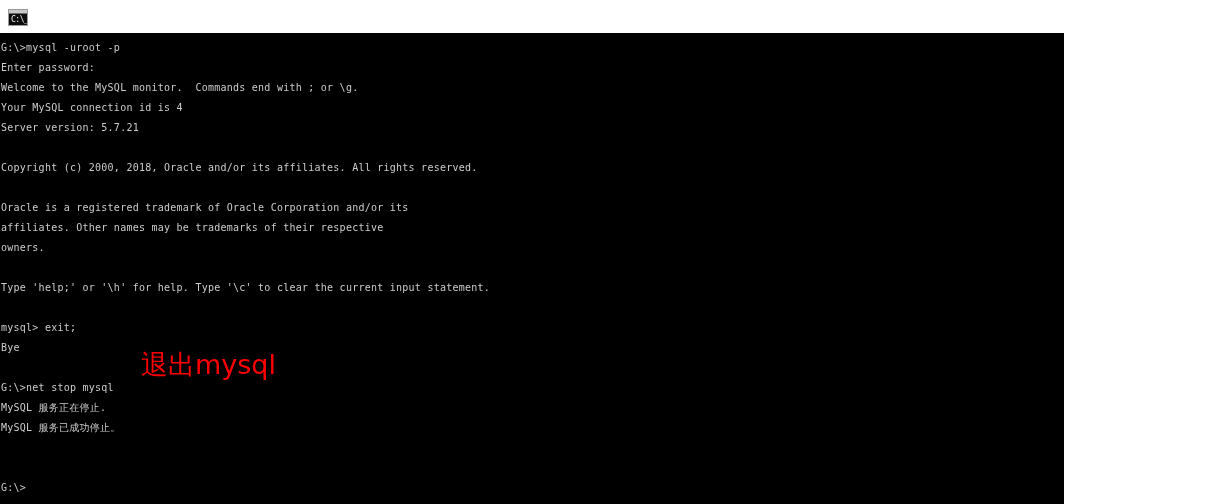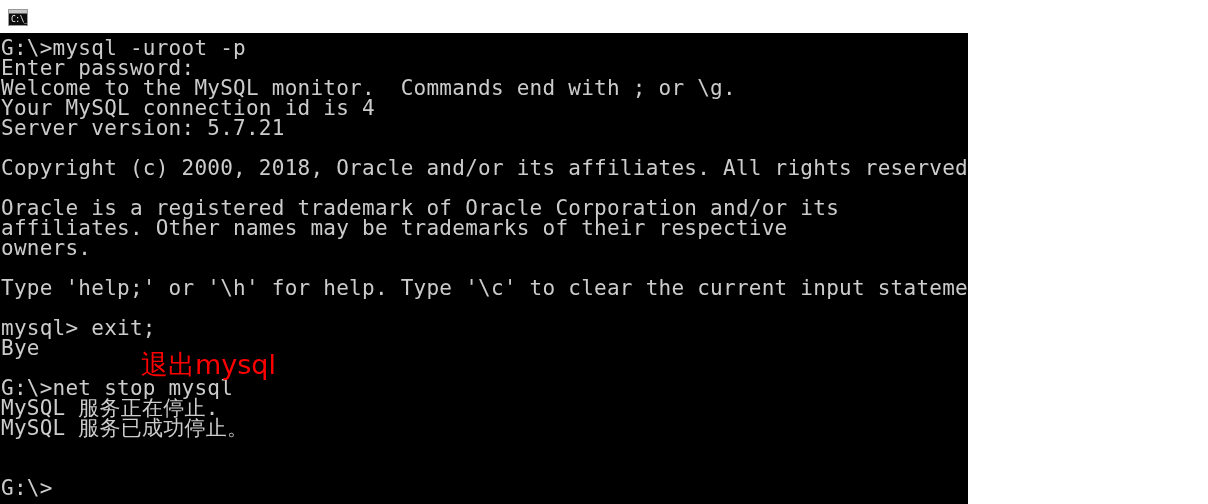--- a/index.html
+++ b/index.html
@@ -9,21 +9,21 @@
   }
   body {
     width: 1208px;
     height: 504px;
     overflow: hidden;
     font-family: "Liberation Sans", sans-serif;
   }
 
   .window {
     position: relative;
-    width: 968px;
+    width: 1064px;
     height: 504px;
     background: #ffffff;
     overflow: hidden;
   }
 
   
   .titlebar {
     position: absolute;
     left: 0;
     top: 0;
@@ -108,21 +108,21 @@
   }
 
   .console-text {
     position: absolute;
     left: 0;
     top: 0;
     margin: 0;
     padding: 5px 0 0 1px;
     color: #cccccc;
     font-family: "DejaVu Sans Mono", "Liberation Mono", monospace;
-    font-size: 21px;
+    font-size: 10px;
     line-height: 20px;
     white-space: pre;
     letter-spacing: 0.25px;
     font-weight: normal;
   }
 
   
   .annotation {
     position: absolute;
     left: 141px;

